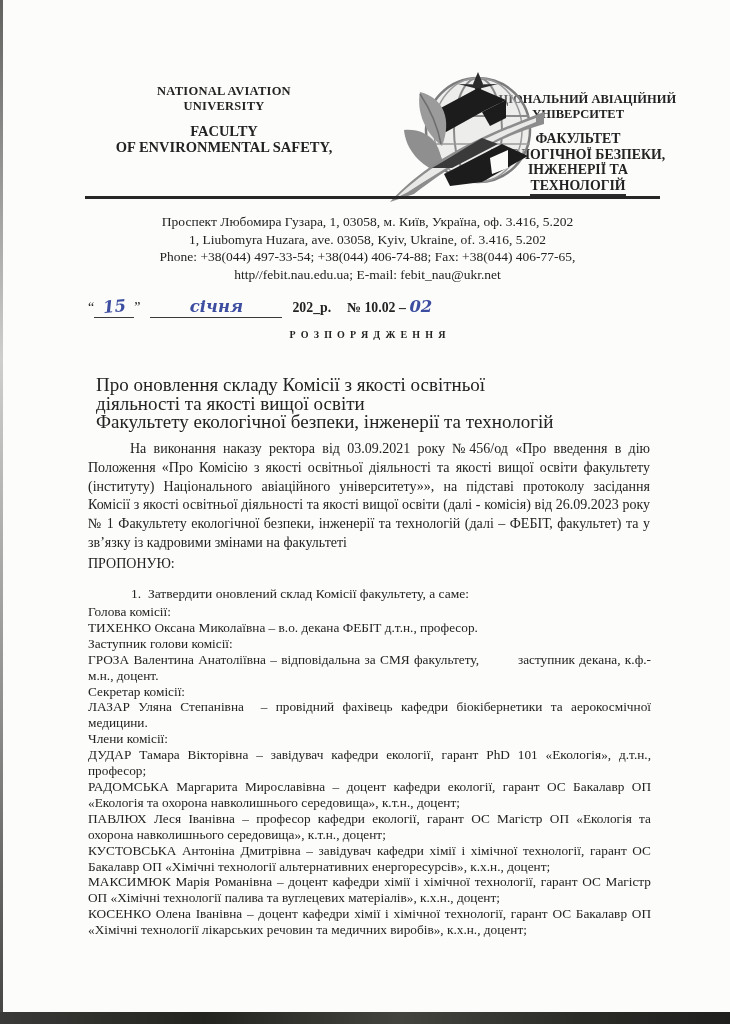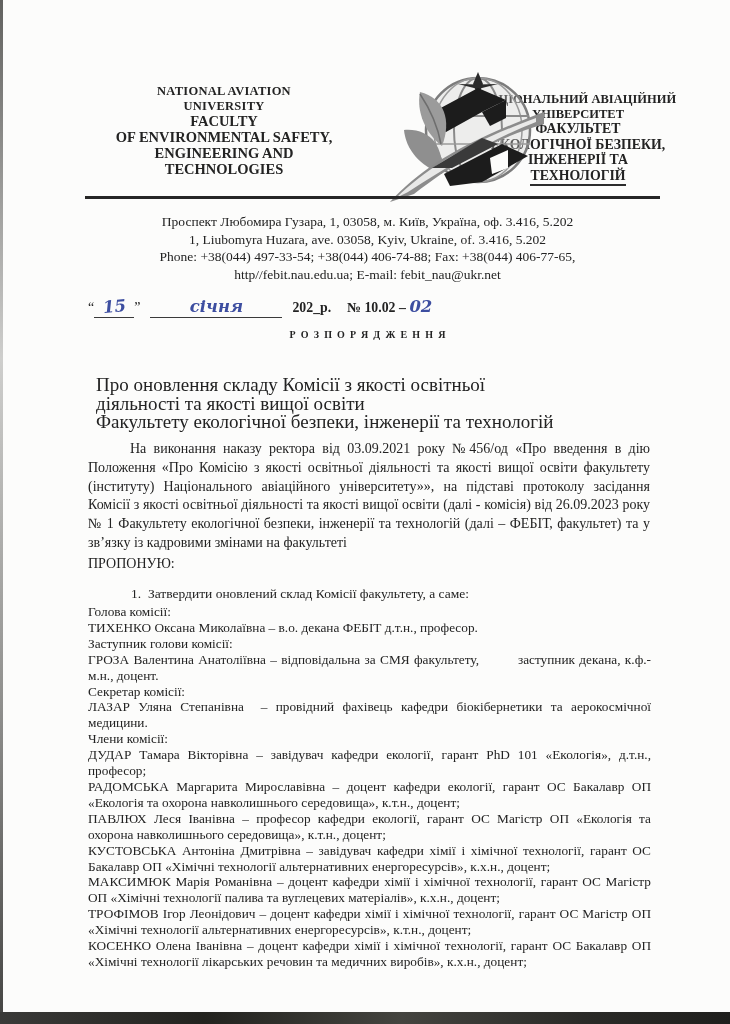--- a/index.html
+++ b/index.html
@@ -22,21 +22,21 @@
     position:absolute;left:0;top:1012px;width:730px;height:12px;
     background:linear-gradient(90deg,#3a3a38,#23231f 28%,#44443f 55%,#2a2a27 80%,#1f1f1d);
   }
   
   .hdr-left{position:absolute;left:98px;top:84px;width:252px;text-align:center;font-weight:bold;}
   .hdr-right{position:absolute;left:452px;top:92px;width:252px;text-align:center;font-weight:bold;z-index:1;}
   .hl-sm{font-size:12.5px;line-height:14.5px;letter-spacing:.02em;}
   .hl-lg{font-size:14.5px;line-height:16px;}
   .hr-sm{font-size:12.5px;line-height:14.5px;}
   .hr-lg{font-size:13.8px;line-height:15.5px;}
-  .gap-above{}
+  .gap-above{margin-top:10px;}
   .uline{display:inline-block;border-bottom:2px solid #2c2c2c;padding-bottom:1px;}
   .logo{position:absolute;left:386px;top:72px;width:162px;height:134px;z-index:2;}
   .rule{position:absolute;left:85px;top:196px;width:575px;height:3px;background:#262626;z-index:3;}
   
   .addr{position:absolute;left:85px;top:213px;width:565px;text-align:center;font-size:13.5px;line-height:17.6px;}
   
   .dateline{position:absolute;left:88px;top:297px;font-size:14px;white-space:nowrap;}
   .blank{display:inline-block;text-align:center;border-bottom:1.5px solid #3a3a3a;padding-bottom:1px;}
   .blank-day{width:40px;}
   .blank-month{width:132px;}
@@ -75,21 +75,20 @@
 <div class="page">
 
   <div class="edge-left"></div>
   <div class="edge-bottom"></div>
 
   <div class="hdr-left">
     <div class="hl-sm">NATIONAL AVIATION</div>
     <div class="hl-sm">UNIVERSITY</div>
     <div class="hl-lg gap-above">FACULTY</div>
     <div class="hl-lg">OF ENVIRONMENTAL SAFETY,</div>
-    <div class="hl-lg">ENGINEERING AND TECHNOLOGIES</div>
   </div>
 
   <div class="hdr-right">
     <div class="hr-sm">НАЦІОНАЛЬНИЙ АВІАЦІЙНИЙ</div>
     <div class="hr-sm">УНІВЕРСИТЕТ</div>
     <div class="hr-lg gap-above">ФАКУЛЬТЕТ</div>
     <div class="hr-lg">ЕКОЛОГІЧНОЇ БЕЗПЕКИ,</div>
     <div class="hr-lg">ІНЖЕНЕРІЇ ТА</div>
     <div class="hr-lg"><span class="uline">ТЕХНОЛОГІЙ</span></div>
   </div>
@@ -152,17 +151,16 @@
     <div class="c-head">Заступник голови комісії:</div>
     <div>ГРОЗА Валентина Анатоліївна – відповідальна за СМЯ факультету,&nbsp;&nbsp;&nbsp;&nbsp;&nbsp;&nbsp;&nbsp;&nbsp; заступник декана, к.ф.-м.н., доцент.</div>
     <div class="c-head">Секретар комісії:</div>
     <div>ЛАЗАР Уляна Степанівна &nbsp;– провідний фахівець кафедри біокібернетики та аерокосмічної медицини.</div>
     <div class="c-head">Члени комісії:</div>
     <div>ДУДАР Тамара Вікторівна – завідувач кафедри екології, гарант PhD 101 «Екологія», д.т.н., професор;</div>
     <div>РАДОМСЬКА Маргарита Мирославівна – доцент кафедри екології, гарант ОС Бакалавр ОП «Екологія та охорона навколишнього середовища», к.т.н., доцент;</div>
     <div>ПАВЛЮХ Леся Іванівна – професор кафедри екології, гарант ОС Магістр ОП «Екологія та охорона навколишнього середовища», к.т.н., доцент;</div>
     <div>КУСТОВСЬКА Антоніна Дмитрівна – завідувач кафедри хімії і хімічної технології, гарант ОС Бакалавр ОП «Хімічні технології альтернативних енергоресурсів», к.х.н., доцент;</div>
     <div>МАКСИМЮК Марія Романівна – доцент кафедри хімії і хімічної технології, гарант ОС Магістр ОП «Хімічні технології палива та вуглецевих матеріалів», к.х.н., доцент;</div>
-    <div>ТРОФІМОВ Ігор Леонідович – доцент кафедри хімії і хімічної технології, гарант ОС Магістр ОП «Хімічні технології альтернативних енергоресурсів», к.т.н., доцент;</div>
     <div>КОСЕНКО Олена Іванівна – доцент кафедри хімії і хімічної технології, гарант ОС Бакалавр ОП «Хімічні технології лікарських речовин та медичних виробів», к.х.н., доцент;</div>
   </div>
 
 </div>
 
 </body></html>

